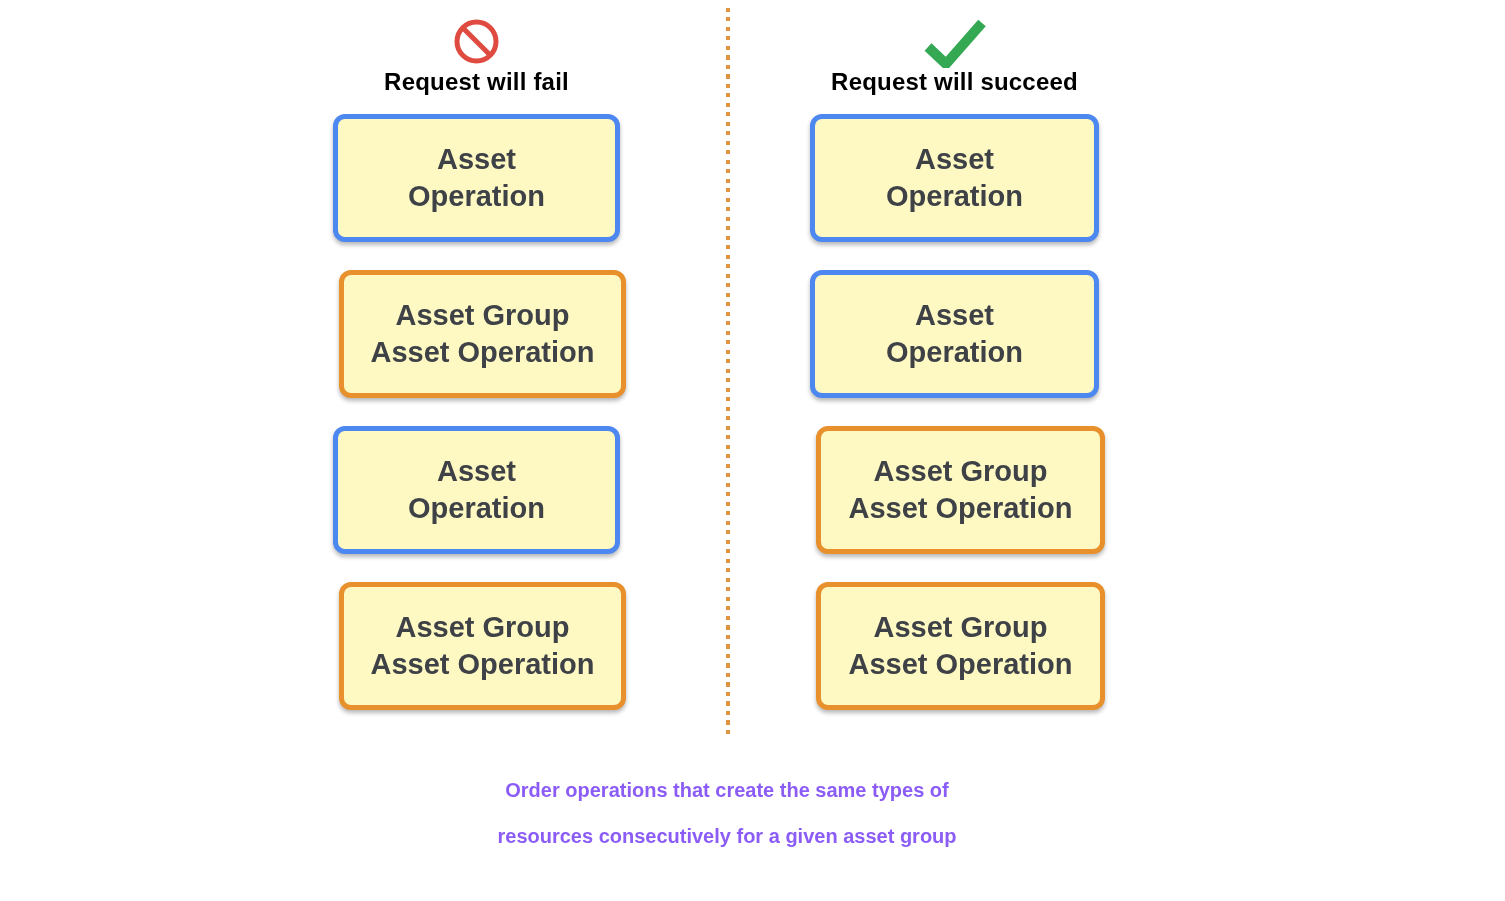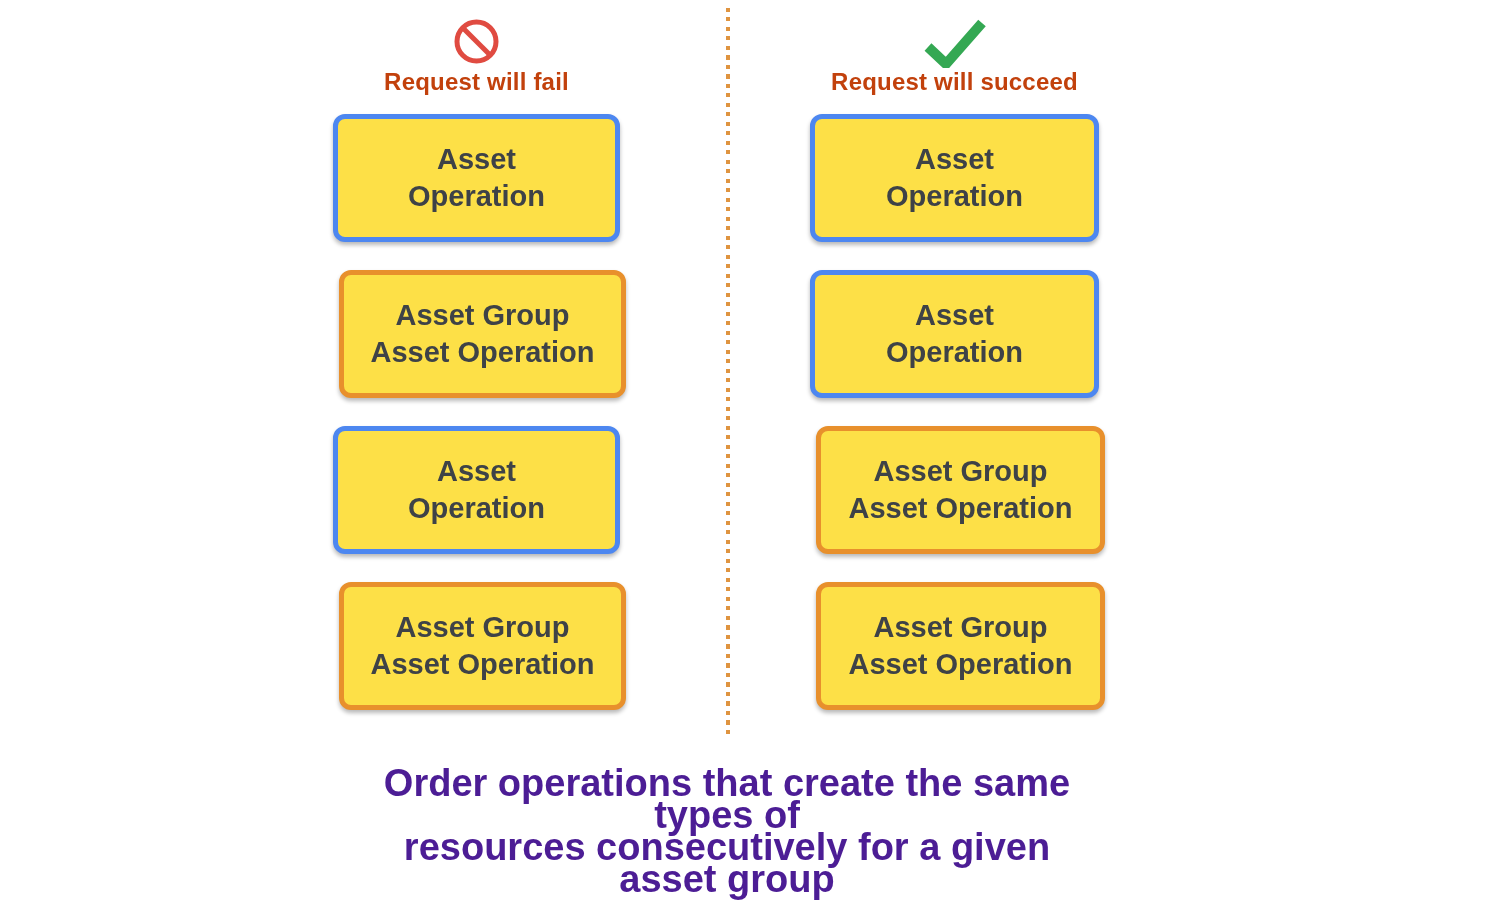--- a/index.html
+++ b/index.html
@@ -17,50 +17,50 @@
   }
   .col-fail    { left:333px; width:287px; }
   .col-succeed { left:810px; width:289px; }
 
   .col-header {
     height:114px; width:100%;
     display:flex; flex-direction:column; align-items:center; justify-content:flex-start;
   }
   .col-icon { margin-top:18px; height:48px; display:flex; align-items:flex-start; justify-content:center; }
   .col-title {
-    font-size:24px; font-weight:bold; color:#c2410c;
+    font-size:24px; font-weight:bold; color:#000000;
     margin-top:2px; letter-spacing:0.2px; white-space:nowrap;
   }
 
   .box {
     width:100%; height:128px; margin-bottom:28px;
     border:5px solid; border-radius:12px;
-    background:#fde047;
+    background:#fef9c3;
     display:flex; align-items:center; justify-content:center;
     box-shadow:0 3px 4px rgba(0,0,0,0.28);
   }
   .box-label {
     font-size:29px; font-weight:bold; line-height:37px;
     color:#3e4247; text-align:center; white-space:pre-line;
   }
   .box-blue   { border-color:#4d87f0; }
   .box-orange { border-color:#e8902c;margin-left:12px; }
 
   .divider {
     position:absolute; left:726px; top:8px; width:4px; height:731px;
     background-image:repeating-linear-gradient(
       to bottom,
       #df9440 0px, #df9440 4px,
       transparent 4px, transparent 9.5px);
   }
 
   .caption {
     position:absolute; top:767px; left:363px; width:728px;
-    text-align:center; font-size:38px; font-weight:bold;
-    color:#4c1d95; line-height:32px; white-space:pre-line;
+    text-align:center; font-size:20px; font-weight:bold;
+    color:#8b5cf6; line-height:46px; white-space:pre-line;
   }
 </style>
 </head>
 <body>
 
 <div class="canvas">
 
   <section class="column col-fail">
     <div class="col-header">
       <span class="col-icon">

